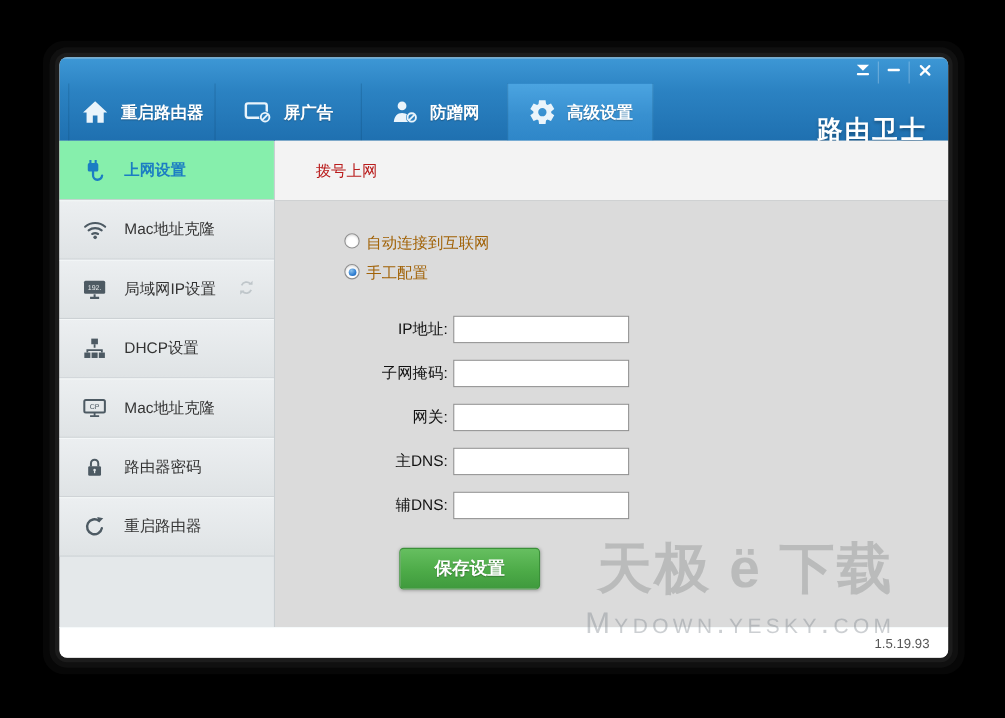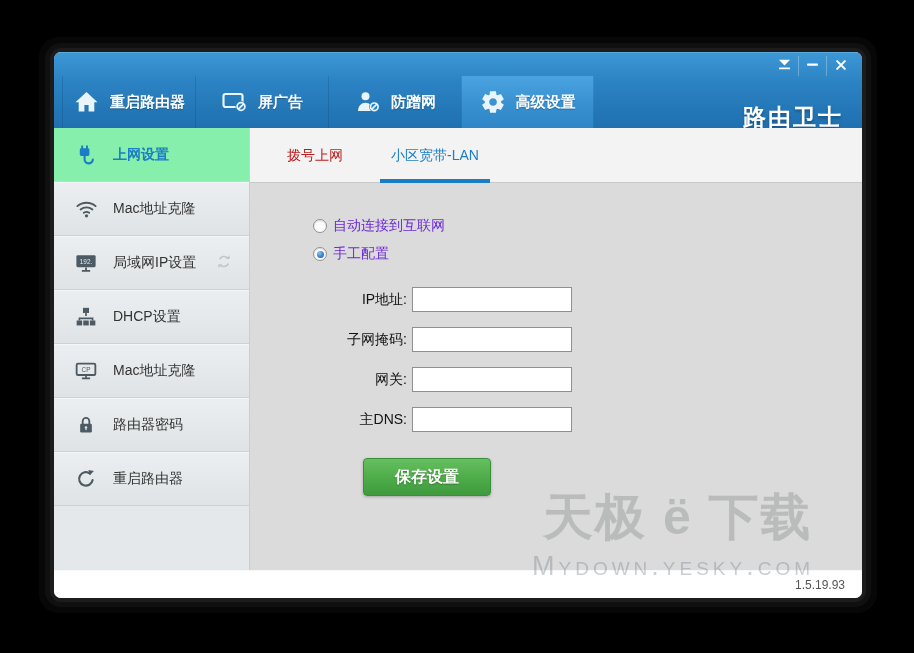--- a/index.html
+++ b/index.html
@@ -41,22 +41,22 @@
   .side-trailing{position:absolute;right:16px;top:50%;transform:translateY(-50%);color:#bfc6ca;}
 
   .content{position:relative;flex:1;background:#dbdbdb;}
   .tabbar{height:55px;background:#f3f3f3;border-bottom:1px solid #c6c9ca;display:flex;}
   .tab{height:55px;line-height:55px;text-align:center;font-size:14px;color:#b91c1c;cursor:pointer;}
   .tab-1{width:130px;}
   .tab-2{width:110px;}
   .tab.active{color:#1a7dc5;box-shadow:inset 0 -4px 0 #1a7dc5;}
 
   .panel{position:relative;height:387px;}
-  .radio-row{margin-left:63px;height:28px;display:flex;align-items:center;gap:6px;
-    font-size:14px;color:#6d28d9;cursor:pointer;}
+  .radio-row{margin-left:63px;height:28px;display:flex;align-items:flex-start;gap:6px;
+    font-size:14px;color:#a16207;cursor:pointer;}
   .radio-row:first-child{padding-top:0;margin-top:29px;}
   .radio{width:14px;height:14px;border-radius:50%;border:1px solid #8f8f8f;background:#fff;
     flex:0 0 auto;box-shadow:inset 0 1px 2px rgba(0,0,0,.15);}
   .radio.checked{position:relative;}
   .radio.checked::after{content:"";position:absolute;left:2.5px;top:2.5px;width:7px;height:7px;
     border-radius:50%;background:radial-gradient(circle at 35% 30%,#8cc2ec,#2f7ed2 60%,#1b5fae);}
 
   .form{margin-top:19px;}
   .form-row{display:flex;height:40px;align-items:flex-start;}
   .form-label{width:157px;text-align:right;font-size:14px;color:#111;line-height:25px;}
@@ -234,21 +234,20 @@
             <path d="M14.6 2.2l6 1.2-4.2 4.3z" fill="currentColor"></path>
           </svg>
         </span>
         <span>重启路由器</span>
       </div>
     </div>
 
     <div class="content">
       <div class="tabbar">
         <div class="tab tab-1">拨号上网</div>
-        <div class="tab tab-2 active">小区宽带-LAN</div>
       </div>
 
       <div class="panel">
         <div class="radio-row">
           <span class="radio"></span>
           <span>自动连接到互联网</span>
         </div>
         <div class="radio-row">
           <span class="radio checked"></span>
           <span>手工配置</span>
@@ -264,20 +263,24 @@
             <input class="form-input" value="" style="">
           </div>
           <div class="form-row">
             <div class="form-label">网关:</div>
             <input class="form-input" value="" style="">
           </div>
           <div class="form-row">
             <div class="form-label">主DNS:</div>
             <input class="form-input" value="" style="">
           </div>
+          <div class="form-row">
+            <div class="form-label">辅DNS:</div>
+            <input class="form-input" value="" style="">
+          </div>
         </div>
 
         <button class="save-btn">保存设置</button>
       </div>
     </div>
   </div>
 
   <div class="footer">
     <span class="version">1.5.19.93</span>
   </div>

